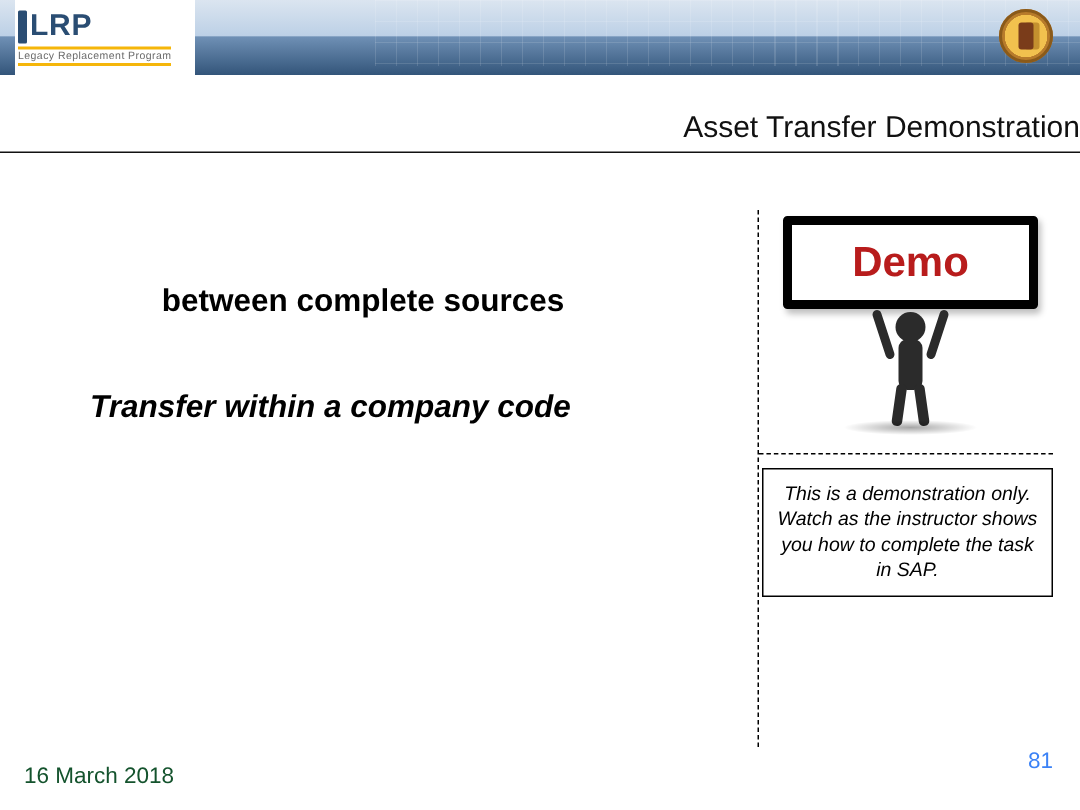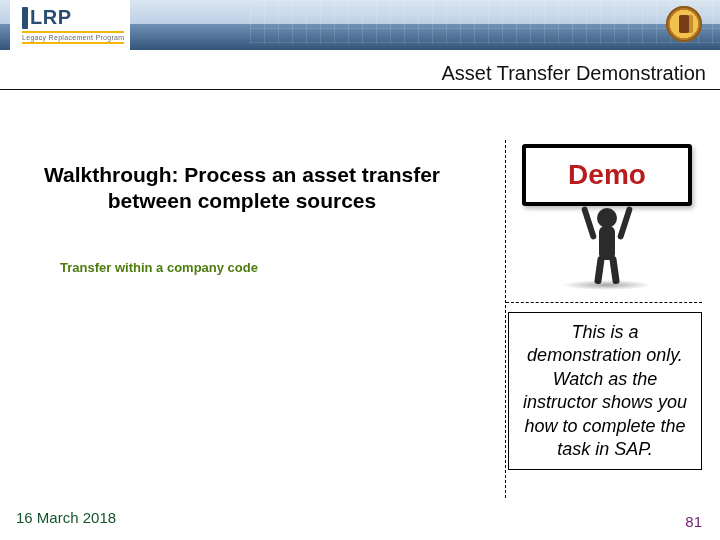--- a/index.html
+++ b/index.html
@@ -19,21 +19,21 @@
     position: absolute; left: 250px; top: 0; right: 0; height: 44px;
     background-image:
       repeating-linear-gradient(to right, rgba(255,255,255,0.25) 0 1px, transparent 1px 14px),
       repeating-linear-gradient(to bottom, rgba(255,255,255,0.25) 0 1px, transparent 1px 14px);
     opacity: 0.5;
   }
   .logo-wrap {
     position: absolute; left: 10px; top: 0; width: 120px; height: 50px;
     background: #fff;
     display: flex; flex-direction: column; align-items: flex-start; justify-content: center;
-    gap: 2px; padding-left: 12px;
+    gap: 2px; padding-left: 2px;
   }
   .logo-row { display: flex; align-items: center; gap: 2px; }
   .logo-bar { width: 6px; height: 22px; background: #2a4d73; border-radius: 1px; }
   .logo-text {
     font-size: 20px; font-weight: 700; letter-spacing: 0.5px;
     color: #2a4d73;
   }
   .logo-sub {
     font-size: 7px; color: #6a6a6a; letter-spacing: 0.3px;
     border-top: 2px solid #f5b60a; border-bottom: 2px solid #f5b60a;
@@ -51,41 +51,41 @@
     display: flex; align-items: center; justify-content: center;
   }
   .seal::after {
     content: ""; width: 10px; height: 18px; background: #7a3c1a; border-radius: 2px;
     box-shadow: 4px 0 0 #c4902f;
   }
   .subtitle-bar {
     width: 100%; height: 32px; background: #fff;
     border-bottom: 1px solid #111;
     display: flex; align-items: center; justify-content: flex-end;
-    padding-right: 14px; margin-top: 8px;
+    padding-right: 0; margin-top: 20px;
   }
   .subtitle-text { font-size: 20px; color: #111; }
 
   .walkthrough {
     position: absolute; left: 22px; top: 162px; width: 440px;
     font-size: 21px; font-weight: 700; color: #000;
     line-height: 1.25; text-align: center;
   }
   .sub-transfer {
     position: absolute; left: 60px; top: 260px;
-    font-size: 13px; font-weight: 700; color: #4d7c0f;
+    font-size: 21px; font-weight: 700; color: #000000; font-style: italic;
   }
 
   .demo-fig {
     position: absolute; right: 18px; top: 140px;
     width: 190px; height: 150px;
   }
   .demo-card {
     position: absolute; left: 10px; top: 4px; width: 170px; height: 62px;
-    background: #fff; border: 4px solid #000000; border-radius: 3px;
+    background: #fff; border: 6px solid #000000; border-radius: 3px;
     box-shadow: 2px 3px 4px rgba(0,0,0,0.25);
     display: flex; align-items: center; justify-content: center;
   }
   .demo-text {
     font-size: 28px; font-weight: 700; color: #b81c1c;
     font-family: "Segoe UI", Arial, sans-serif;
   }
   .demo-figure {
     position: absolute; left: 68px; top: 58px; width: 54px; height: 90px;
   }
@@ -111,40 +111,40 @@
   .demo-leg-r { right: 16px; transform: rotate(-8deg); }
   .demo-shadow {
     position: absolute; left: 50px; top: 140px; width: 90px; height: 10px;
     background: radial-gradient(ellipse at center, rgba(0,0,0,0.35), rgba(0,0,0,0) 70%);
   }
 
   .note-box {
     position: absolute; right: 18px; top: 312px;
     width: 194px; border: 1px solid #000;
     padding: 8px 6px;
-    font-size: 18px; font-style: italic; text-align: center;
+    font-size: 13px; font-style: italic; text-align: center;
     line-height: 1.3;
   }
 
   .vline {
     position: absolute; right: 214px; top: 140px; bottom: 42px;
     width: 0; border-left: 1px dashed #000;
   }
   .hline {
     position: absolute; right: 18px; left: 506px; top: 302px;
     height: 0; border-top: 1px dashed #000;
   }
 
   .footer-date {
     position: absolute; left: 16px; bottom: 14px;
     font-size: 15px; color: #14532d;
   }
   .footer-page {
-    position: absolute; right: 18px; bottom: 10px;
-    font-size: 15px; color: #701a75;
+    position: absolute; right: 18px; bottom: 24px;
+    font-size: 15px; color: #3b82f6;
   }
 </style>
 </head>
 <body>
 
 <div class="top-band">
   <div class="top-grid"></div>
   <div class="logo-wrap">
     <div class="logo-row">
       <div class="logo-bar"></div>
@@ -153,21 +153,21 @@
     <div class="logo-sub">Legacy Replacement Program</div>
   </div>
   <div class="seal"></div>
 </div>
 
 <div class="subtitle-bar">
   <div class="subtitle-text">Asset Transfer Demonstration</div>
 </div>
 
 <div class="walkthrough">
-  <span>Walkthrough:  Process an asset transfer</span><br>
+  <br>
   <span>between complete sources</span>
 </div>
 
 <div class="sub-transfer">Transfer within a company code</div>
 
 <div class="vline"></div>
 <div class="hline"></div>
 
 <div class="demo-fig">
   <div class="demo-card">

